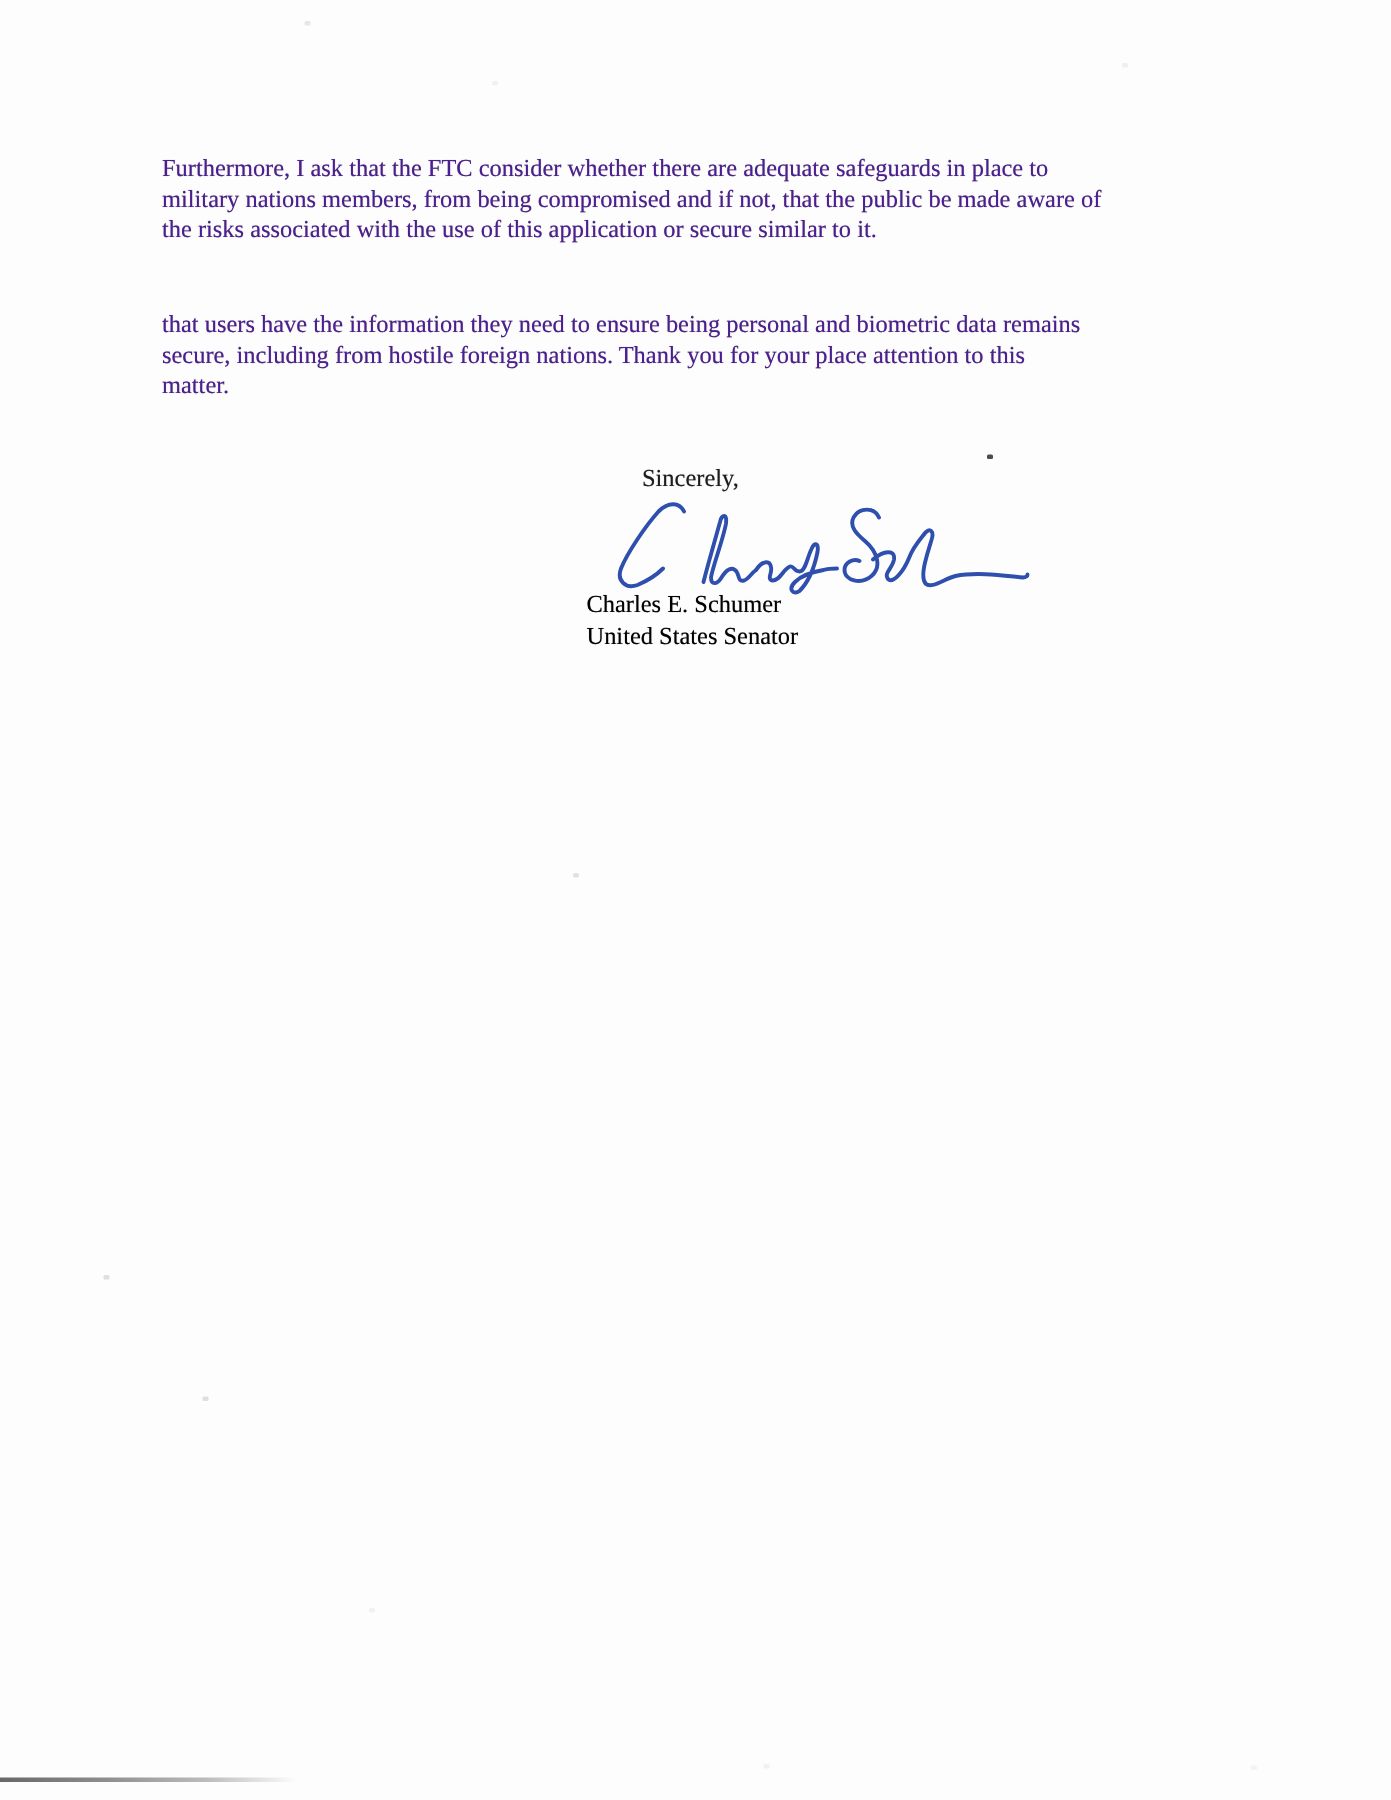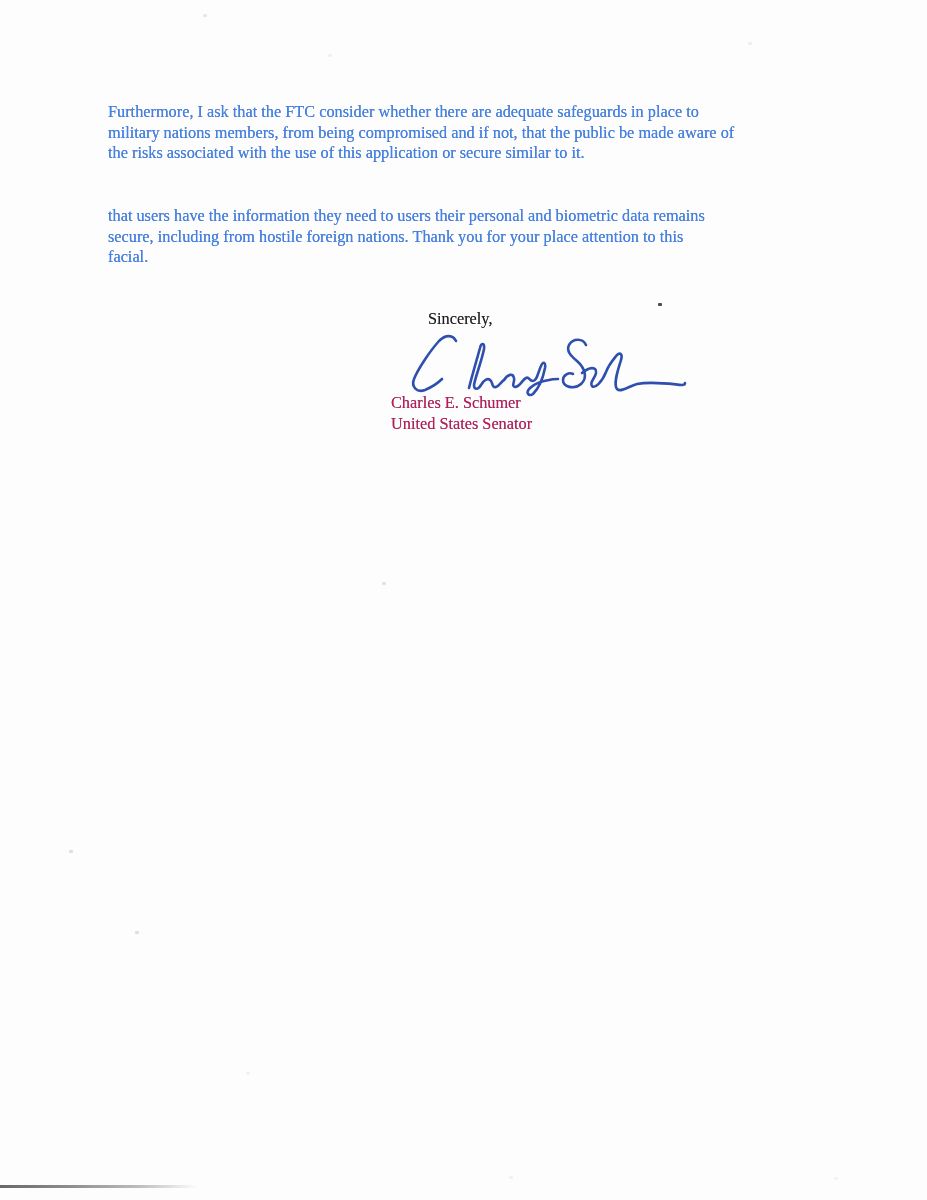--- a/index.html
+++ b/index.html
@@ -10,21 +10,21 @@
     background: #fdfdfd;
     overflow: hidden;
     font-family: "Liberation Serif", "DejaVu Serif", serif;
   }
   .para {
     position: absolute;
     left: 108px;
     width: 720px;
     font-size: 16.3px;
     line-height: 20.6px;
-    color: #3b82f6;
+    color: #4c1d95;
     text-shadow: 0 0 0.5px rgba(25,25,25,0.55);
   }
   .para .line { white-space: nowrap; }
   .closing {
     position: absolute;
     left: 428px;
     top: 309px;
     font-size: 16.3px;
     line-height: 20.6px;
     color: #1d1d1d;
@@ -38,21 +38,21 @@
     top: 329px;
     width: 285px;
     height: 70px;
   }
   .signer-block {
     position: absolute;
     left: 391px;
     top: 392px;
     font-size: 16.3px;
     line-height: 21px;
-    color: #be185d;
+    color: #000000;
     text-shadow: 0 0 0.5px rgba(25,25,25,0.55);
     white-space: nowrap;
   }
   .ink-dot {
     position: absolute;
     left: 658px;
     top: 303px;
     width: 4px;
     height: 3px;
     background: #2b2b2b;
@@ -81,23 +81,23 @@
 
 <div class="page">
 
   <div class="para" style="top:102px">
     <div class="line">Furthermore, I ask that the FTC consider whether there are adequate safeguards in place to</div>
     <div class="line">military nations members, from being compromised and if not, that the public be made aware of</div>
     <div class="line">the risks associated with the use of this application or secure similar to it.</div>
   </div>
 
   <div class="para" style="top:206px">
-    <div class="line">that users have the information they need to users their personal and biometric data remains</div>
+    <div class="line">that users have the information they need to ensure being personal and biometric data remains</div>
     <div class="line">secure, including from hostile foreign nations. Thank you for your place attention to this</div>
-    <div class="line">facial.</div>
+    <div class="line">matter.</div>
   </div>
 
   <div class="ink-dot"></div>
 
   <div class="closing">Sincerely,</div>
 
   <svg class="signature-svg" viewBox="0 0 285 70" role="img" aria-label="Handwritten blue ink signature of Charles Schumer">
     <g fill="none" stroke="#2e4fae" stroke-width="2.6" stroke-linecap="round" stroke-linejoin="round">
       <path d="M 53 12 C 50 6, 43 5, 36 12 C 27 22, 15 40, 11 50 C 8 58, 14 64, 22 61 C 29 58, 35 54, 39 50" stroke="#2e4fae"></path>
       <path d="M 66 59 C 69 47, 74 30, 77 19 C 78 14, 82 13, 81 20 C 79 31, 72 49, 71 56 C 71 61, 75 61, 78 56 C 81 51, 85 48, 88 52 C 90 55, 89 59, 93 58 C 96 57, 98 53, 101 51" stroke="#2e4fae"></path>

